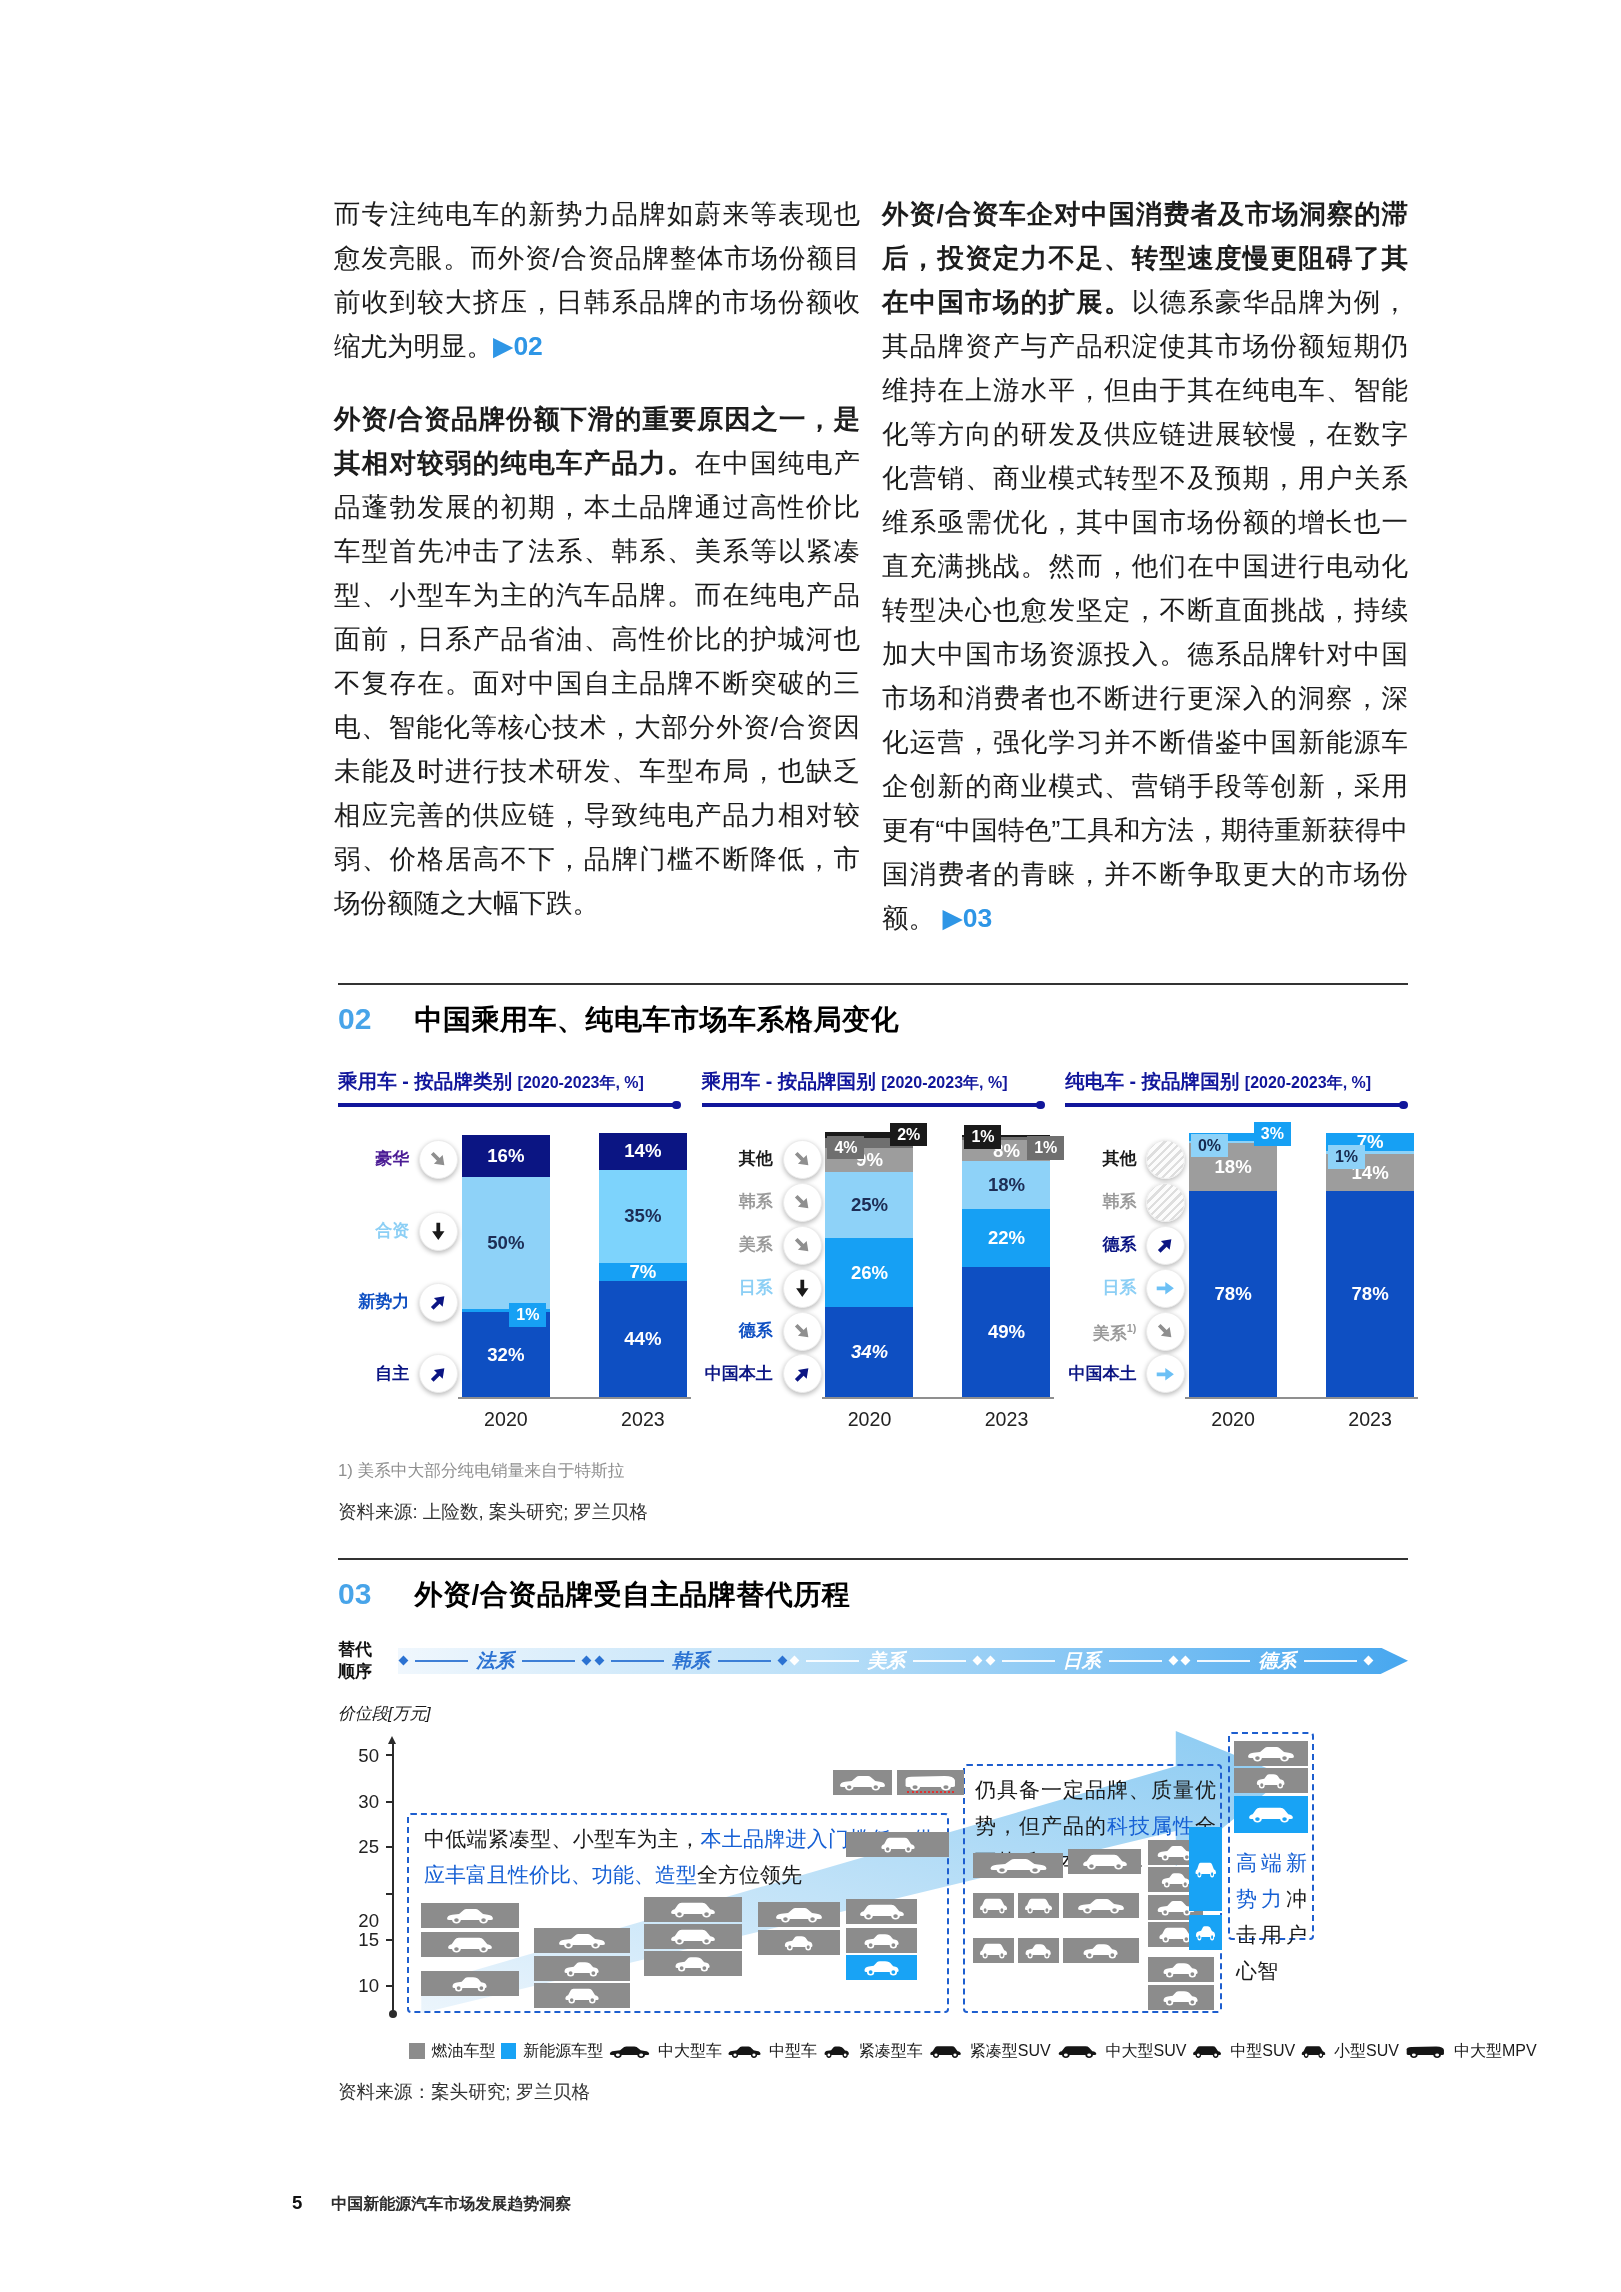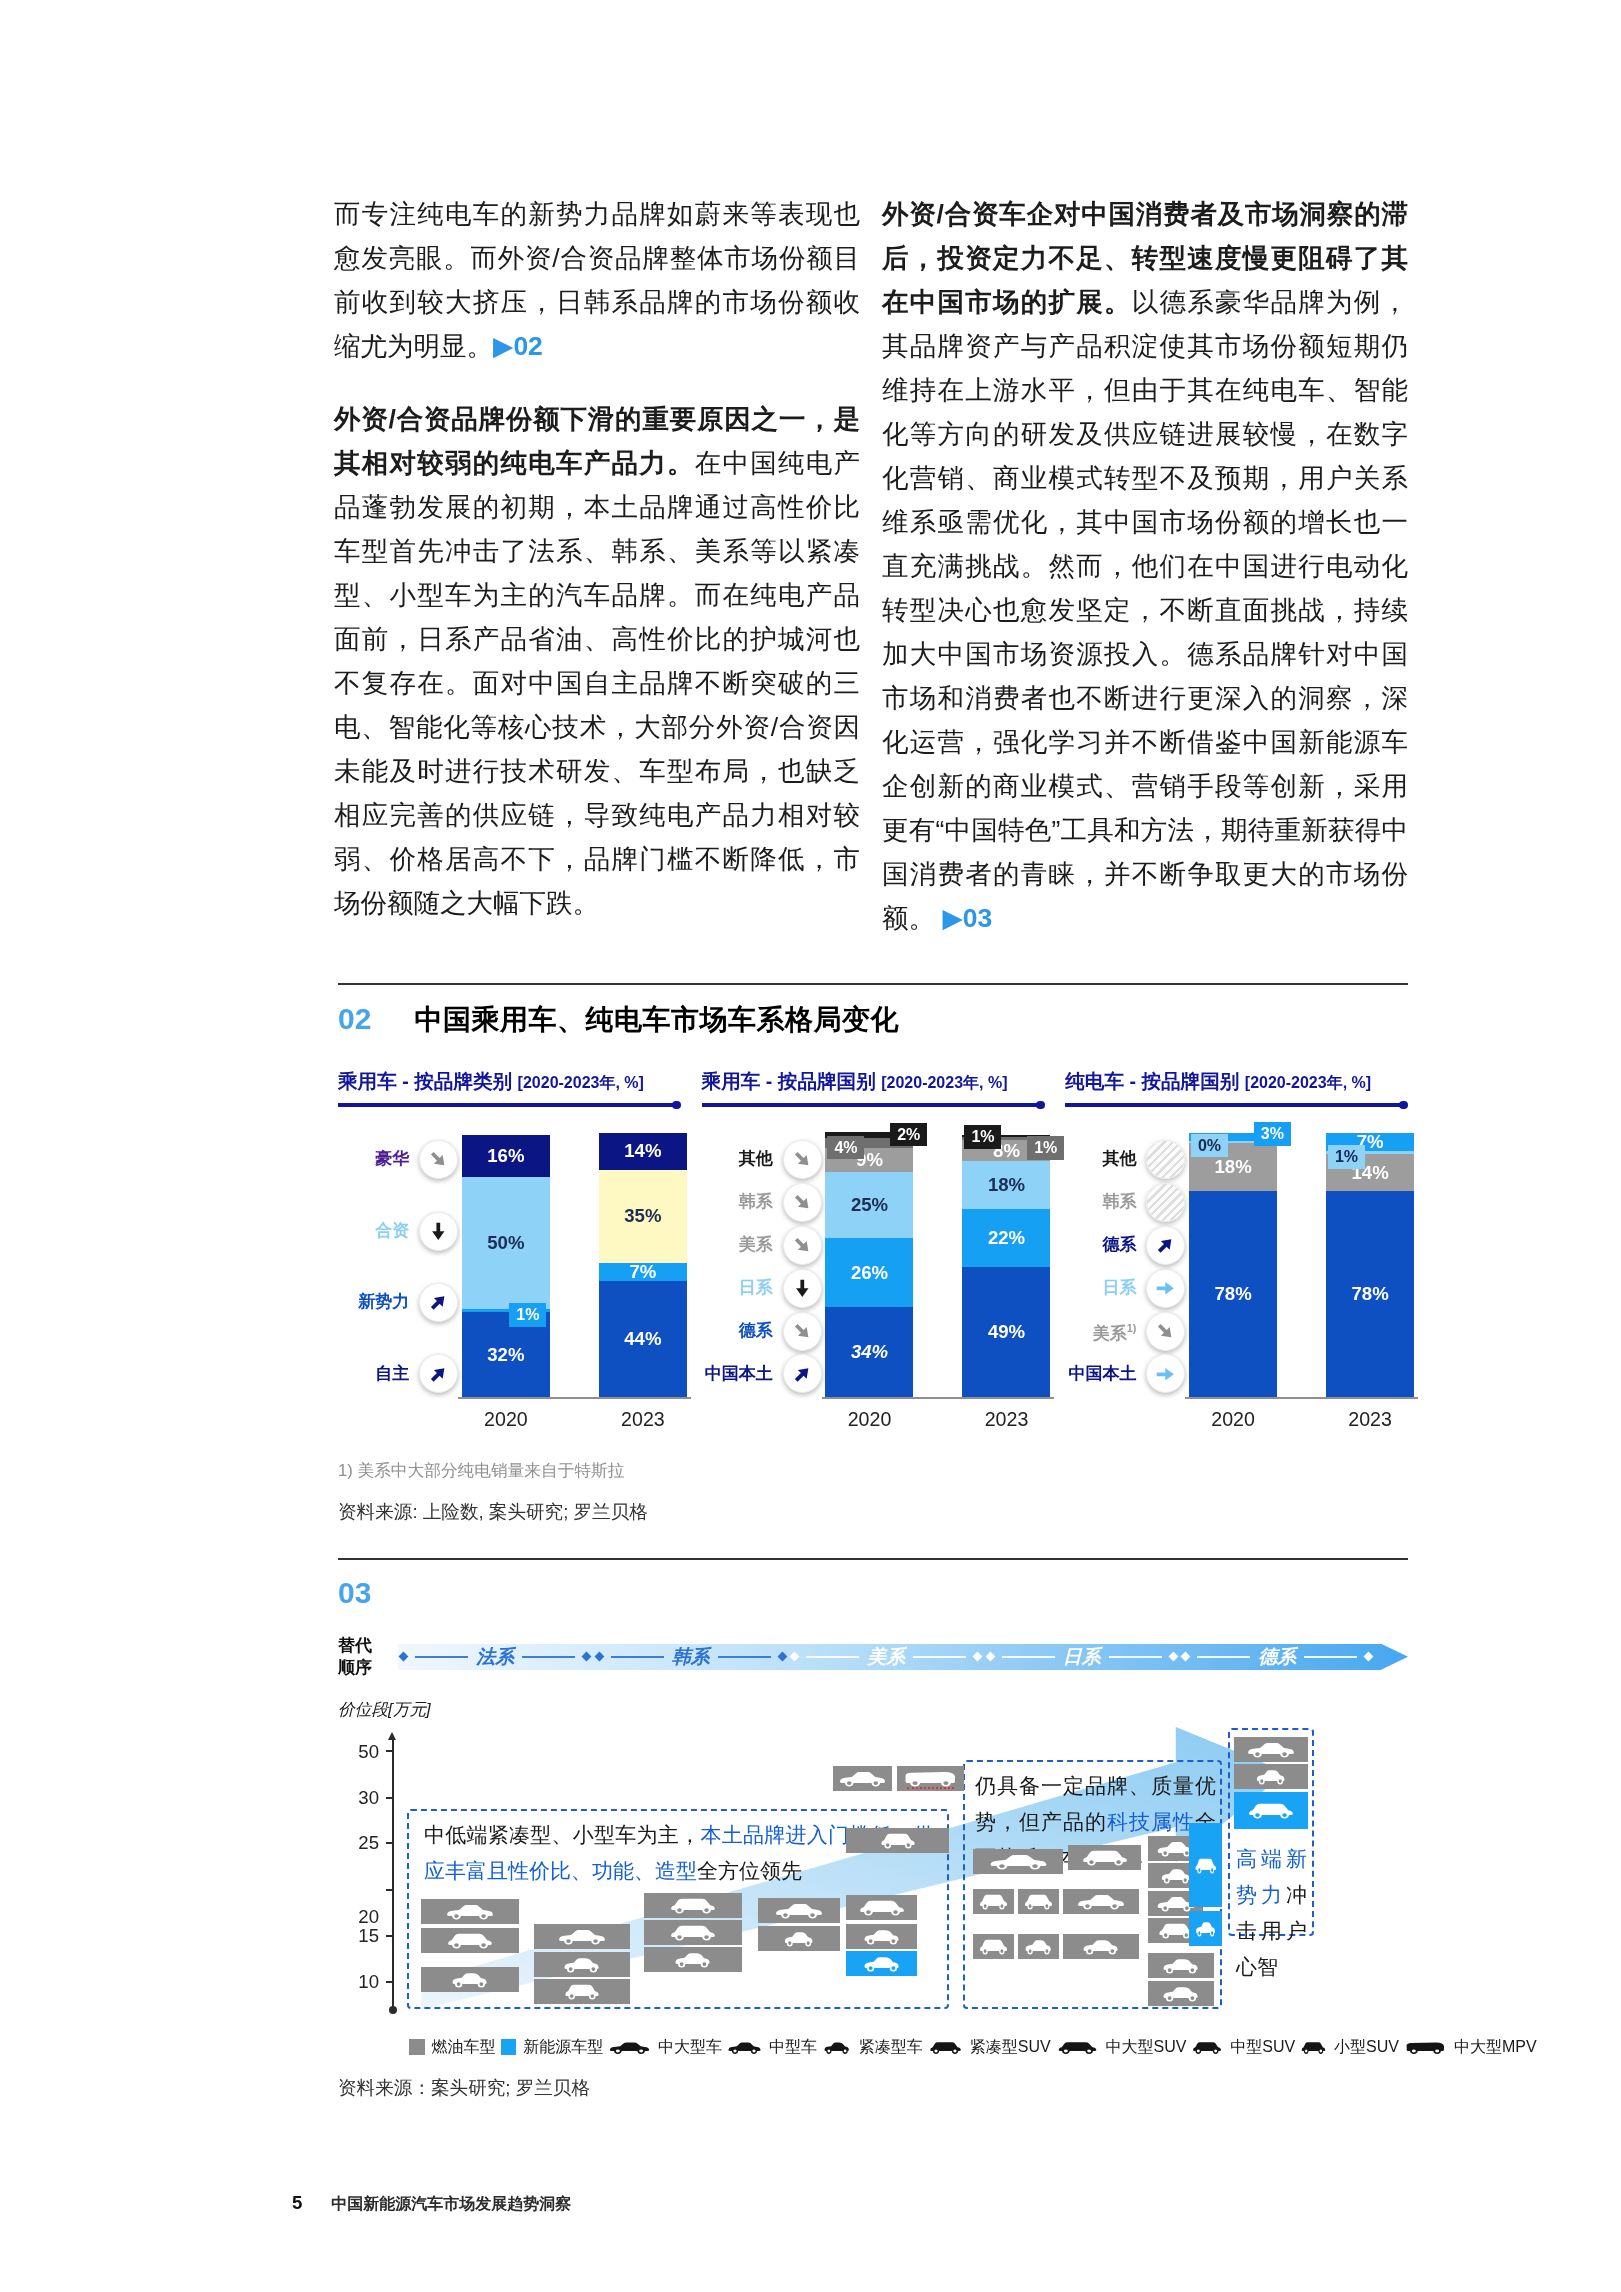--- a/index.html
+++ b/index.html
@@ -140,21 +140,21 @@
               <div class="bars-wrap">
                 <div class="barw">
                   <div class="seg" style="height: 42px; background: rgb(11, 21, 131);">16%</div>
                   <div class="seg dark" style="height: 132px; background: rgb(142, 210, 248);">50%</div>
                   <div class="seg" style="height: 2.9px; background: rgb(22, 160, 244);"></div>
                   <span class="chip" style="background: rgb(22, 160, 244); color: rgb(255, 255, 255); top: 171px; left: 54%;">1%</span>
                   <div class="seg" style="height: 85px; background: rgb(14, 79, 194);">32%</div>
                 </div>
                 <div class="barw">
                   <div class="seg" style="height: 37px; background: rgb(11, 21, 131);">14%</div>
-                  <div class="seg dark" style="height: 93px; background: #fef9c3;">35%</div>
+                  <div class="seg dark" style="height: 93px; background: #7dd3fc;">35%</div>
                   <div class="seg" style="height: 18.5px; background: rgb(22, 160, 244);">7%</div>
                   <div class="seg" style="height: 116px; background: rgb(14, 79, 194);">44%</div>
                 </div>
               </div>
               <div class="years">
                 <span>2020</span>
                 <span>2023</span>
               </div>
             </div>
           </div>
@@ -315,20 +315,21 @@
           </div>
         </div>
       </div>
     <div class="fig-foot">1) 美系中大部分纯电销量来自于特斯拉</div>
     <div class="fig-src">资料来源: 上险数, 案头研究; 罗兰贝格</div>
   </div>
 
   <div class="fig" id="fig03">
     <div class="fig-head">
       <span class="fig-num">03</span>
+      <span class="fig-title">外资/合资品牌受自主品牌替代历程</span>
     </div>
     <div class="order-row">
       <div class="order-label">
         <div>替代</div>
         <div>顺序</div>
       </div>
       <div class="tl-arrow">
         <div class="tl-cells" id="tlCells">
             <div class="tl-cell" style="color: rgb(43, 114, 210);">
               <span class="dia"></span>

